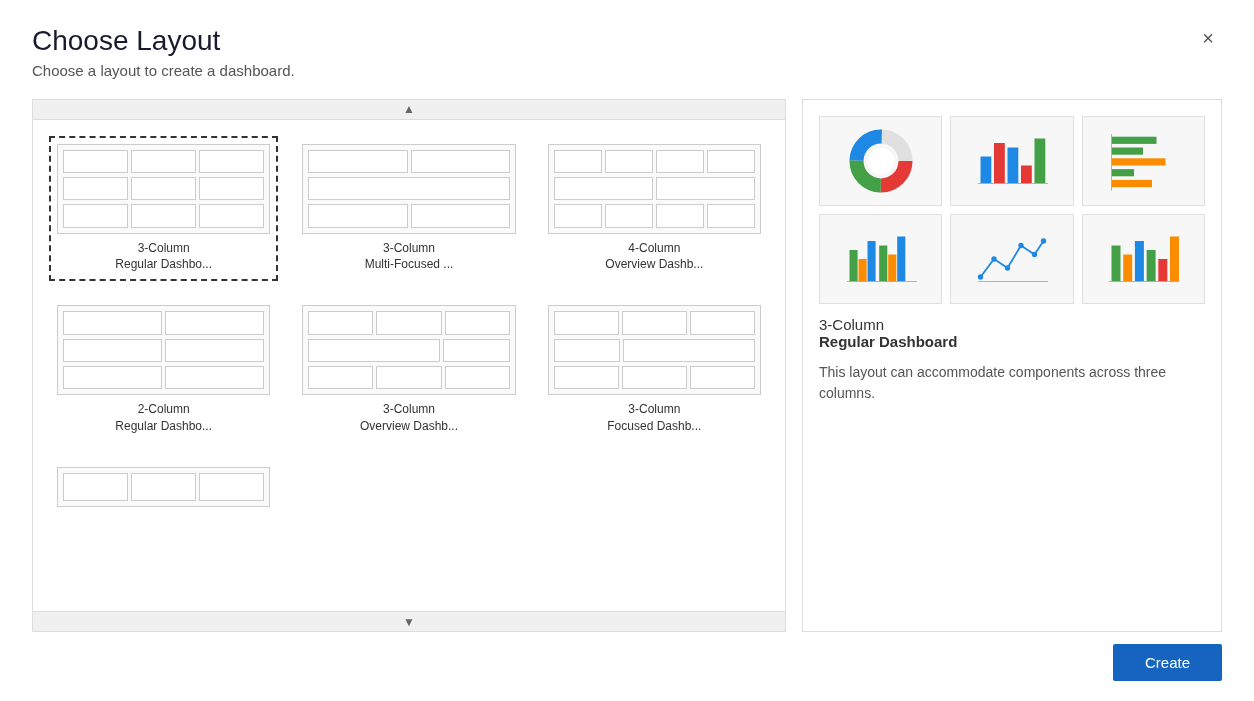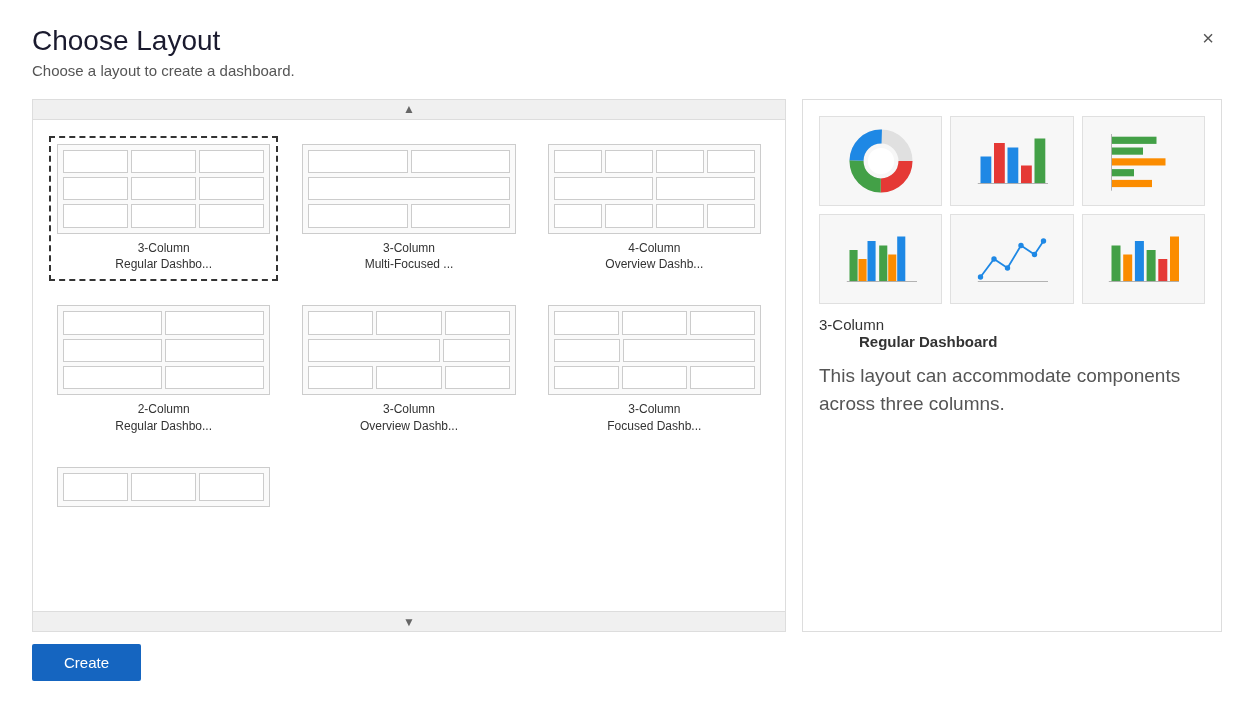--- a/index.html
+++ b/index.html
@@ -139,32 +139,31 @@
     }
     .detail-name {
       font-size: 15px;
       color: #333;
       font-weight: 400;
     }
     .detail-name strong {
       display: block;
       font-weight: 700;
       font-size: 15px;
-      margin-left: 40px;
     }
     .detail-description {
-      font-size: 19px;
+      font-size: 14px;
       color: #555;
       line-height: 1.5;
     }
 
     
     .dialog-footer {
       display: flex;
-      justify-content: flex-start;
+      justify-content: flex-end;
       padding-top: 12px;
     }
     .create-btn {
       background: #1565c0;
       color: #fff;
       border: none;
       padding: 10px 32px;
       font-size: 15px;
       cursor: pointer;
       border-radius: 2px;

